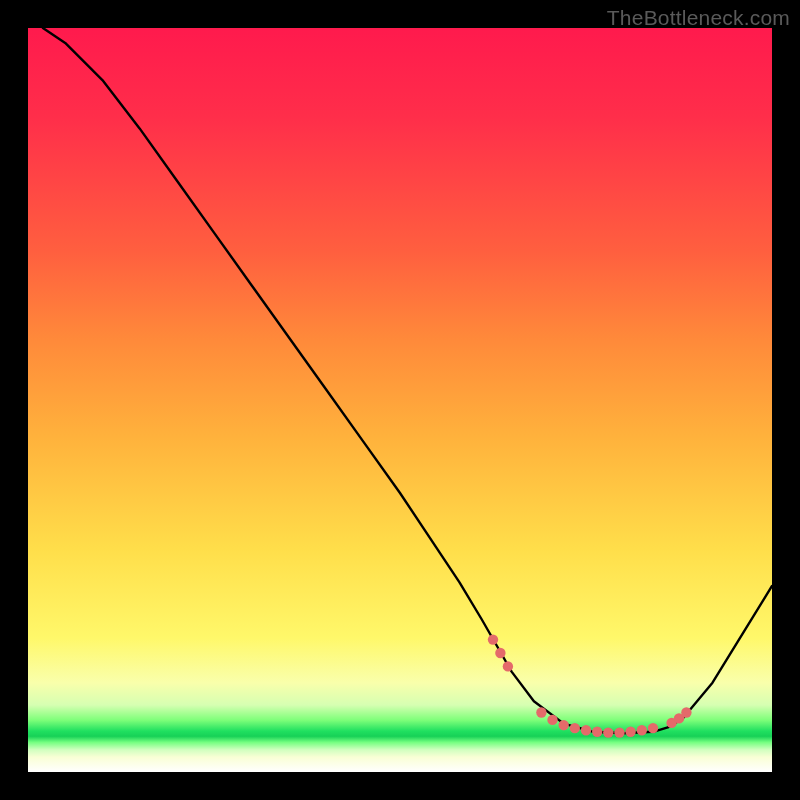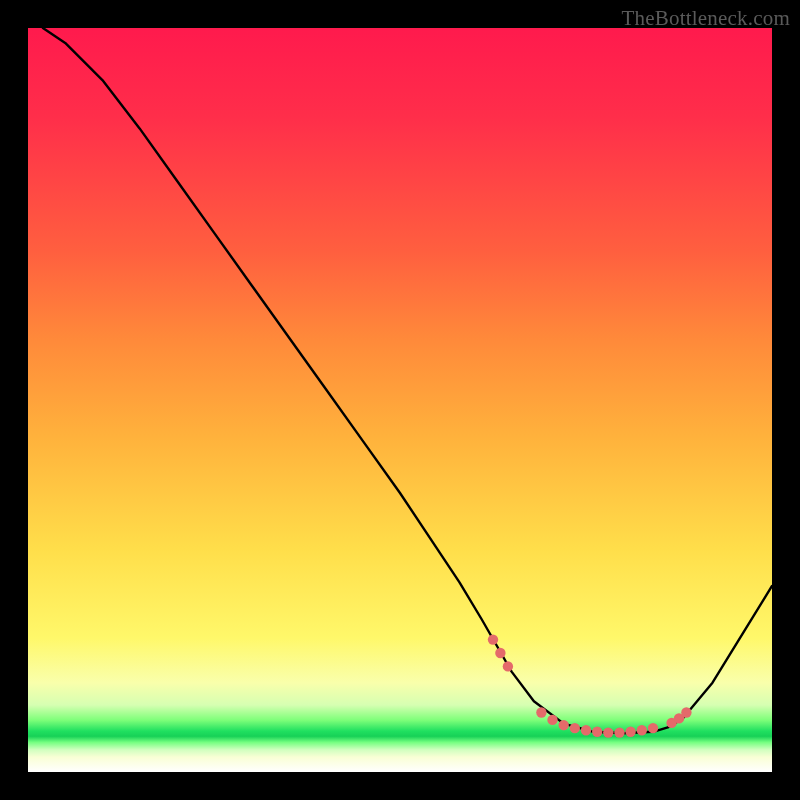--- a/index.html
+++ b/index.html
@@ -64,21 +64,20 @@
   }
   .attribution {
     position: absolute;
     top: 6px;
     right: 10px;
     color: #5a5a5a;
     font-size: 21px;
     font-weight: 500;
     letter-spacing: 0.2px;
     user-select: none;
-    font-family: Liberation Serif, serif;
   }
 </style>
 </head>
 <body>
 
 <div class="frame">
 
   <div class="plot-area">
     <div class="gradient"></div>
     <svg class="curve" viewBox="0 0 744 744">

